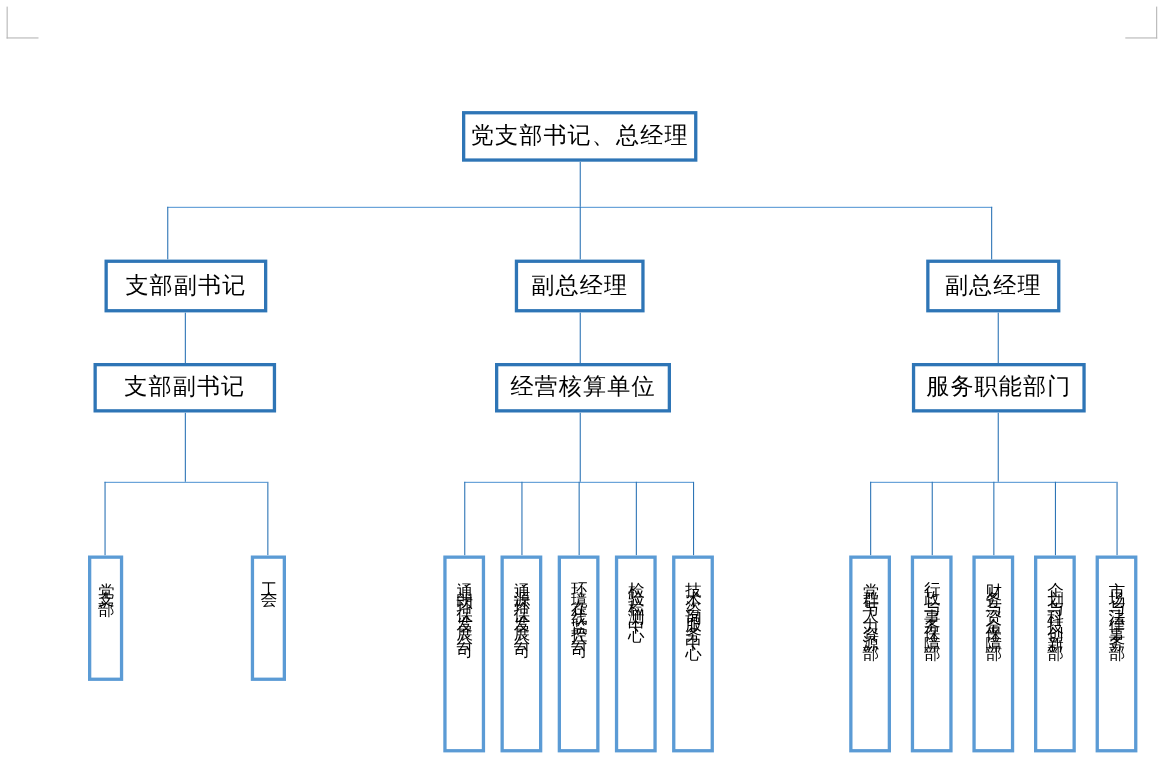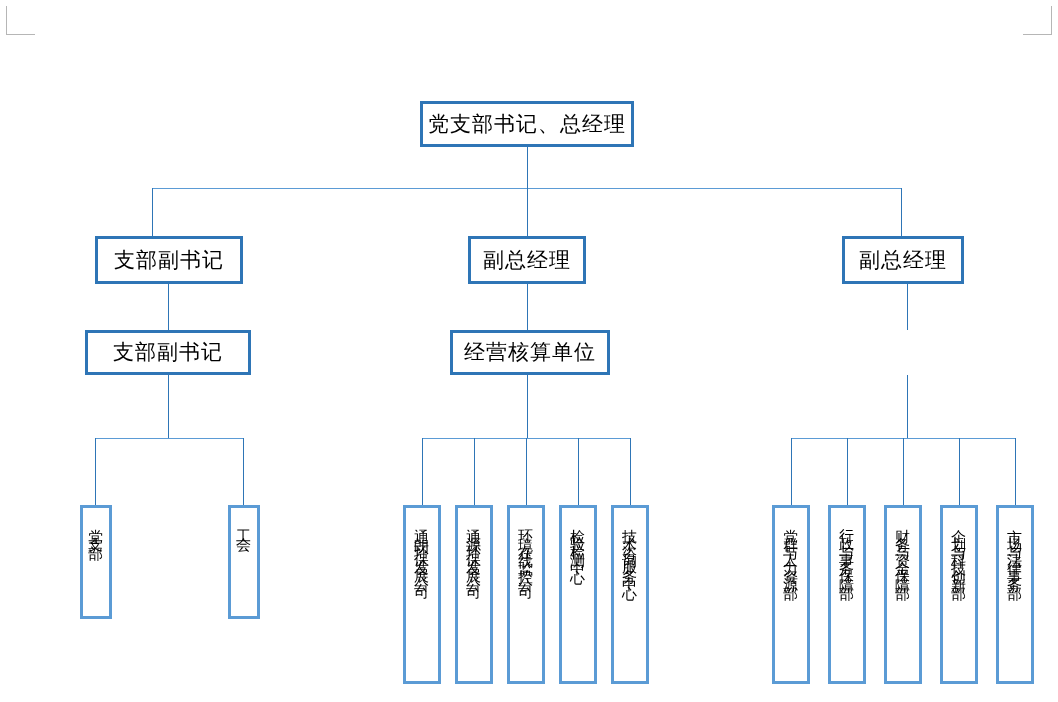--- a/index.html
+++ b/index.html
@@ -122,20 +122,23 @@
   <div class="box h-box" style="left:842px; top:236px; width:122px; height:48px;">
     <span>副总经理</span>
   </div>
 
   <div class="box h-box" style="left:85px; top:330px; width:166px; height:45px;">
     <span>支部副书记</span>
   </div>
   <div class="box h-box" style="left:450px; top:330px; width:160px; height:45px;">
     <span>经营核算单位</span>
   </div>
+  <div class="box h-box" style="left:829px; top:330px; width:158px; height:45px;">
+    <span>服务职能部门</span>
+  </div>
 
   <div class="box v-box" style="left:80px; top:505px; width:32px; height:114px;">
     <span class="v-text">党支部</span>
   </div>
   <div class="box v-box" style="left:228px; top:505px; width:32px; height:114px;">
     <span class="v-text">工会</span>
   </div>
 
   <div class="box v-box" style="left:403px; top:505px; width:38px; height:179px;">
     <span class="v-text">通朗环保发展公司</span>

